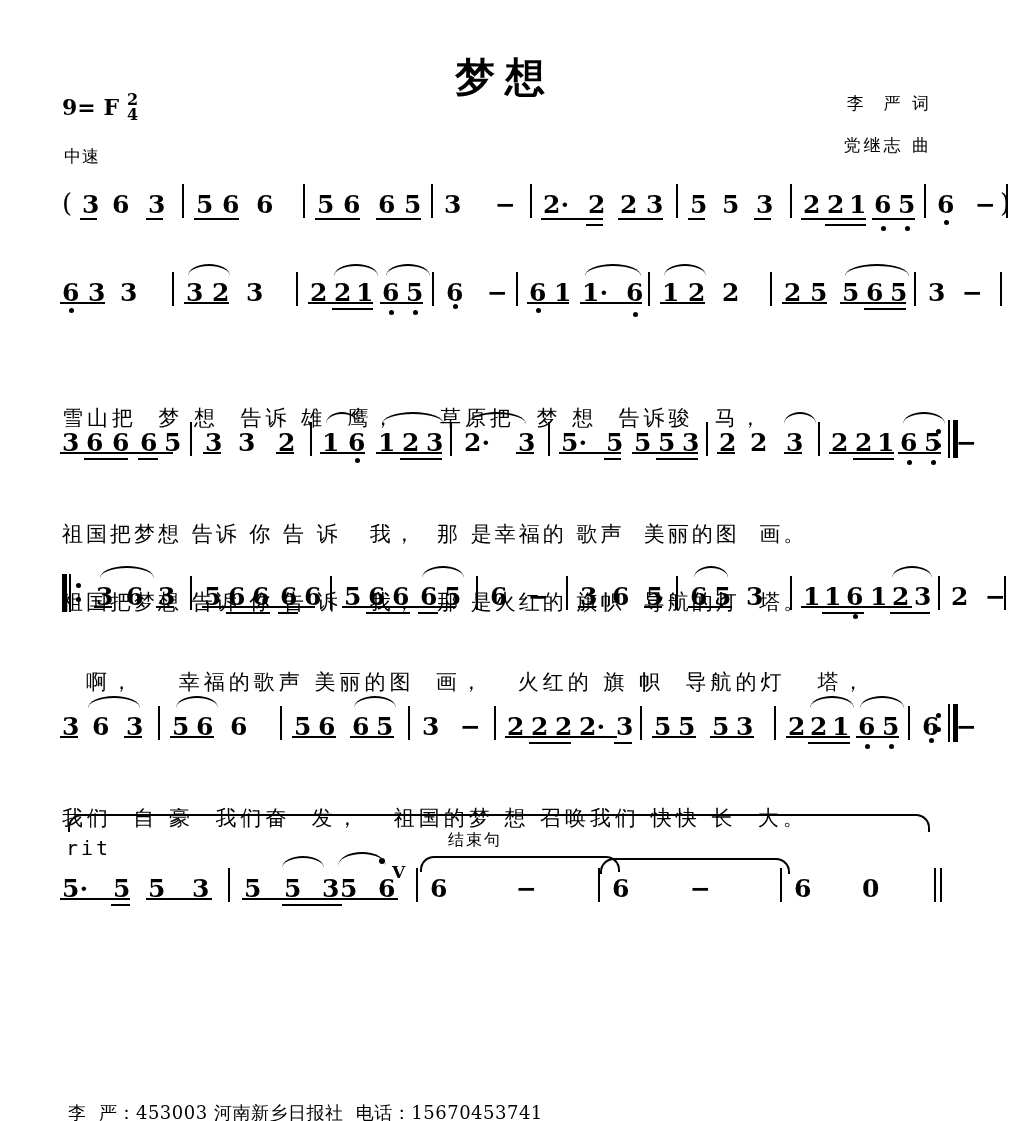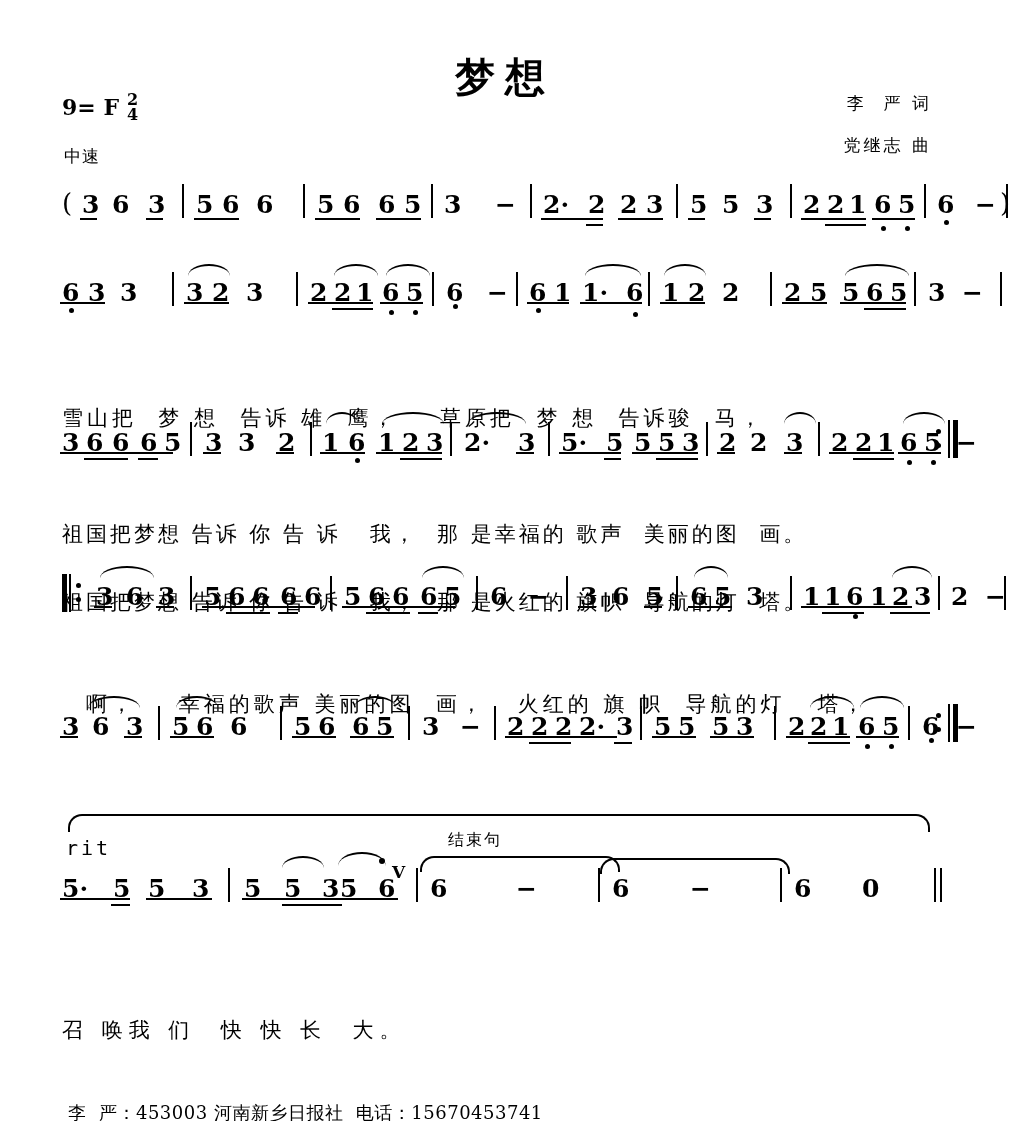--- a/index.html
+++ b/index.html
@@ -501,21 +501,21 @@
     <span class="tok" style="left:892px;">2</span>
     <span class="tok" style="left:914px;">3</span>
     <span class="beam" style="left:890px;top:50px;width:40px;"></span>
 
     <span class="tok bar" style="left:938px;"></span>
     <span class="tok" style="left:951px;">2</span>
     <span class="tok dash" style="left:985px;">−</span>
     <span class="tok bar" style="left:1004px;"></span>
   </div>
 
-  <div class="lyricrow" style="top:68px;">
+  <div class="lyricrow" style="top:46px;">
     <span class="lyr" style="left:86px;letter-spacing:4px;">啊，    幸福的歌声 美丽的图  画，   火红的 旗 帜  导航的灯   塔，</span>
   </div>
 </div>
 
 <div class="stave" id="line-5" style="top:692px;">
   <div class="noterow">
     <span class="slur" style="left:88px;top:4px;width:52px;"></span>
     <span class="tok" style="left:62px;">3</span>
     <span class="beam" style="left:60px;top:44px;width:18px;"></span>
     <span class="tok" style="left:92px;">6</span>
@@ -579,20 +579,23 @@
     <span class="odot" style="left:929px;top:46px;"></span>
     <span class="tok dash" style="left:956px;">−</span>
     <span class="repeat" style="left:948px;">
       <span class="dot" style="left:-12px;top:9px;"></span>
       <span class="dot" style="left:-12px;top:23px;"></span>
       <span class="thin" style="left:0;"></span>
       <span class="thick" style="left:5px;"></span>
     </span>
   </div>
 
+  <div class="lyricrow" style="top:52px;">
+    <span class="lyr" style="left:62px;letter-spacing:4px;">我们  自 豪  我们奋  发，   祖国的梦 想 召唤我们 快快 长  大。</span>
+  </div>
 </div>
 
 <div class="stave" id="line-6" style="top:818px;">
 
   <span class="bracket lr" style="left:68px;top:-4px;width:862px;height:18px;"></span>
 
   <span id="rit-mark" style="left:66px;top:18px;">rit</span>
 
   <span id="ending-label" style="left:448px;top:12px;">结束句</span>
 
@@ -630,21 +633,18 @@
     <span class="tok" style="left:612px;">6</span>
     <span class="tok dash" style="left:690px;">−</span>
 
     <span class="tok bar" style="left:780px;"></span>
     <span class="tok" style="left:794px;">6</span>
     <span class="tok" style="left:862px;">0</span>
 
     <span class="tok dbar" style="left:934px;width:8px;"></span>
   </div>
 
-  <div class="lyricrow" style="top:102px;">
-    <span class="lyr" style="left:62px;letter-spacing:6px;">召 唤我 们  快 快 长  大。</span>
-  </div>
 </div>
 
 <div id="footer">
   <div>李  严：453003 河南新乡日报社  电话：15670453741</div>
   
 </div>
 
 </body></html>

